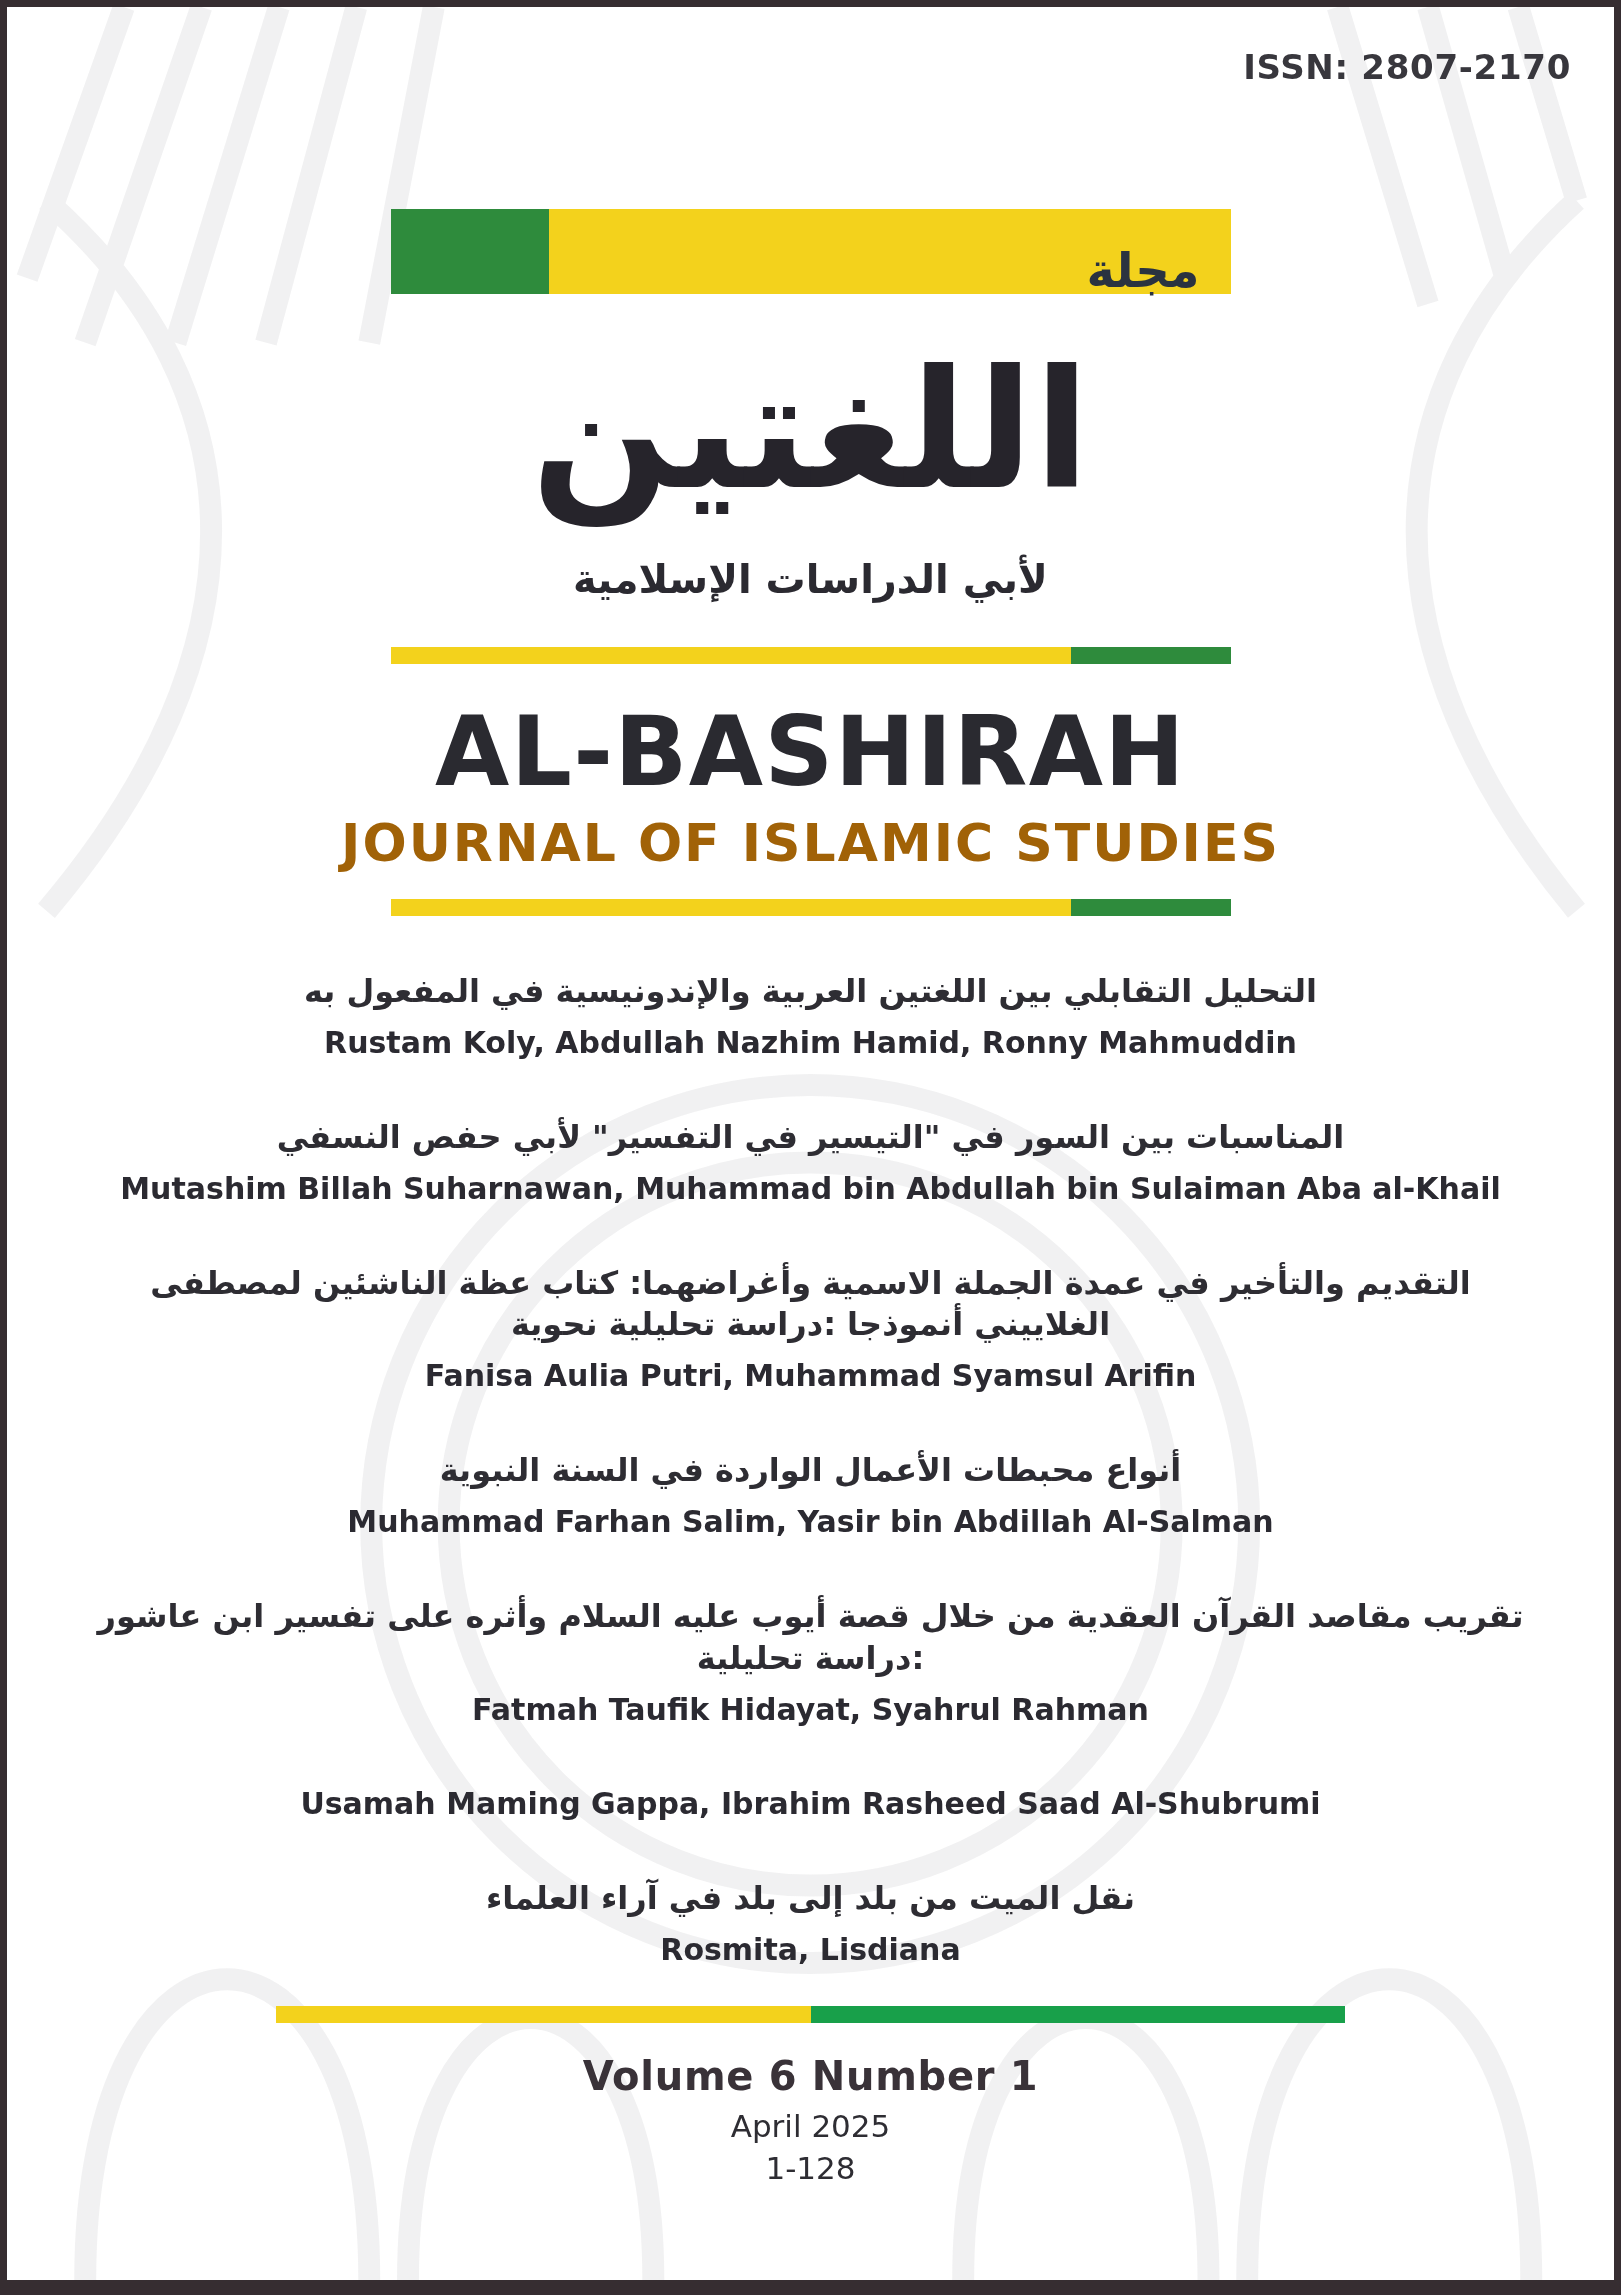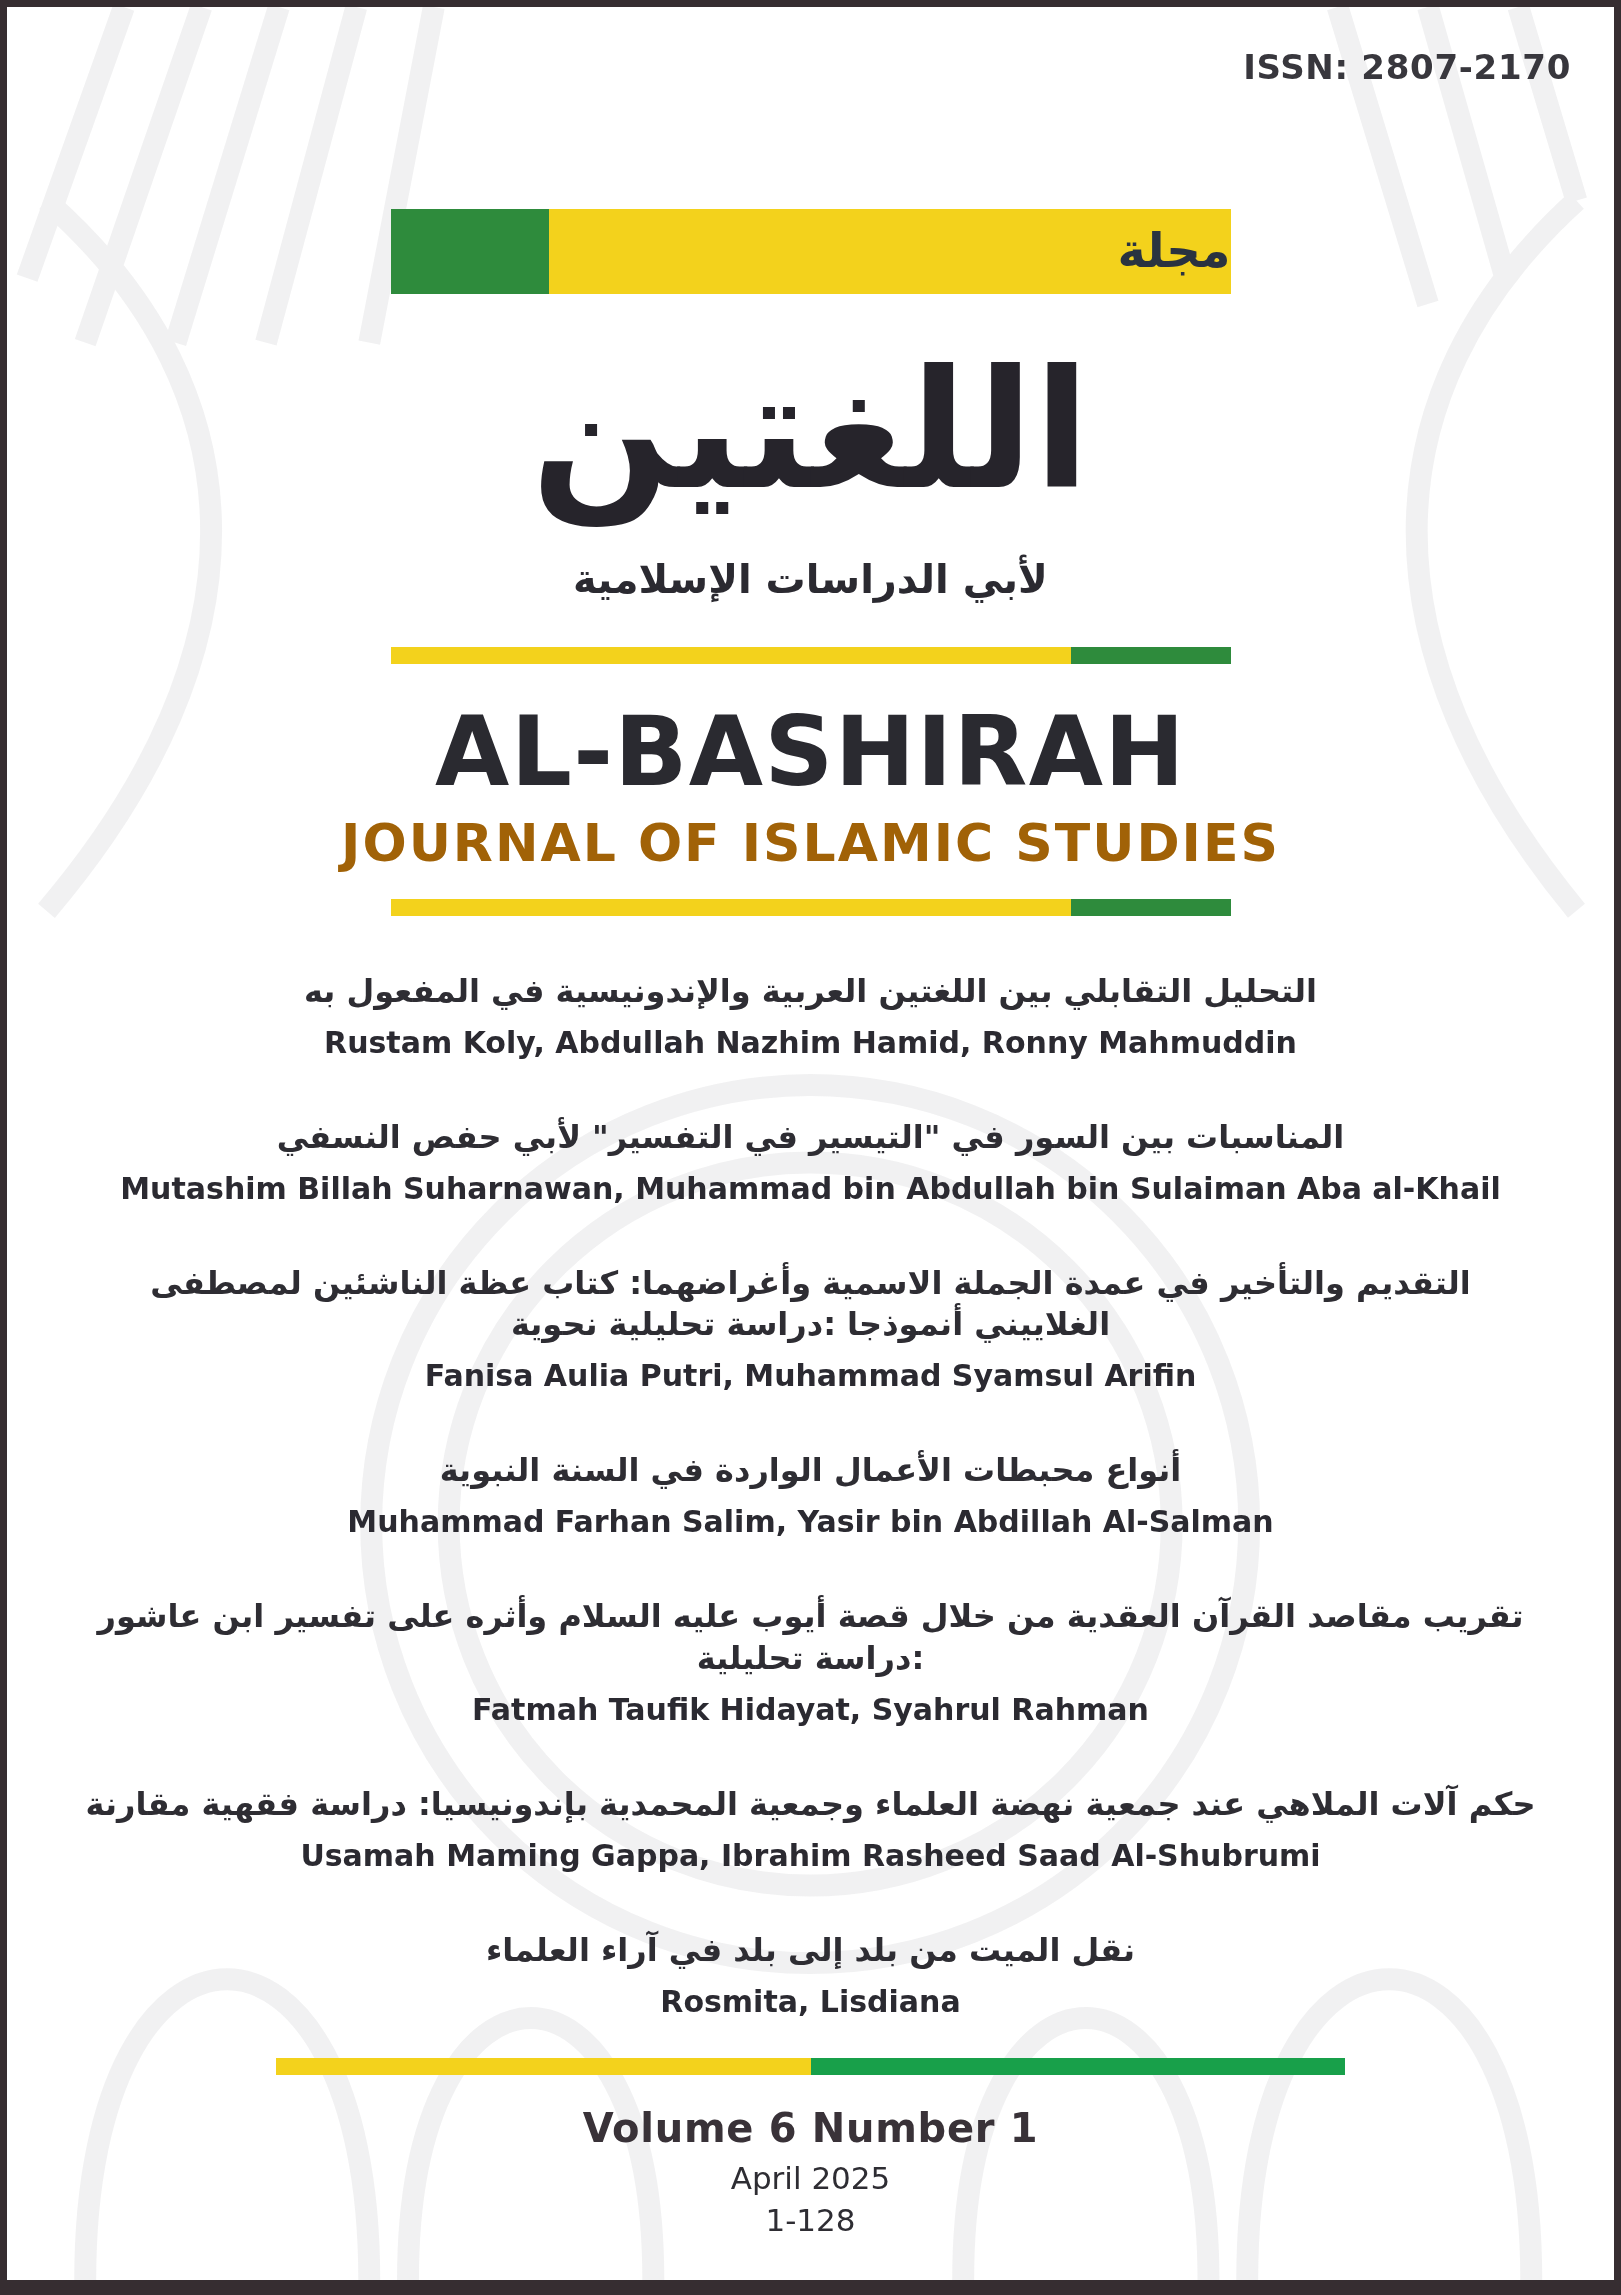--- a/index.html
+++ b/index.html
@@ -33,22 +33,22 @@
     letter-spacing:0.7px;z-index:3;
   }
   .kicker-bar{
     width:840px;height:85px;
     margin:202px auto 0 auto;
     display:flex;align-items:stretch;
     background:var(--yellow);
   }
   .kicker-green{width:158px;background:var(--green);}
   .kicker-label-wrap{
-    flex:1;display:flex;align-items:flex-start;justify-content:flex-end;
-    margin-top:17px;
+    flex:1;display:flex;align-items:flex-end;justify-content:flex-end;
+    padding-right:31px;
   }
   .kicker-label{
     font-size:48px;font-weight:bold;color:#2A3340;
     direction:rtl;line-height:1;
   }
   .logo-calligraphy{
     margin-top:18px;
     text-align:center;
     direction:rtl;
     font-size:164px;font-weight:bold;color:#26242B;
@@ -183,21 +183,20 @@
         <div class="article-title">أنواع محبطات الأعمال الواردة في السنة النبوية</div>
         <div class="article-authors">Muhammad Farhan Salim, Yasir bin Abdillah Al-Salman</div>
       </div>
 
       <div class="article">
         <div class="article-title">تقريب مقاصد القرآن العقدية من خلال قصة أيوب عليه السلام وأثره على تفسير ابن عاشور :دراسة تحليلية</div>
         <div class="article-authors">Fatmah Taufik Hidayat, Syahrul Rahman</div>
       </div>
 
       <div class="article">
-        <div class="article-title">حكم آلات الملاهي عند جمعية نهضة العلماء وجمعية المحمدية بإندونيسيا: دراسة فقهية مقارنة</div>
         <div class="article-authors">Usamah Maming Gappa, Ibrahim Rasheed Saad Al-Shubrumi</div>
       </div>
 
       <div class="article">
         <div class="article-title">نقل الميت من بلد إلى بلد في آراء العلماء</div>
         <div class="article-authors">Rosmita, Lisdiana</div>
       </div>
 
     </div>
 

